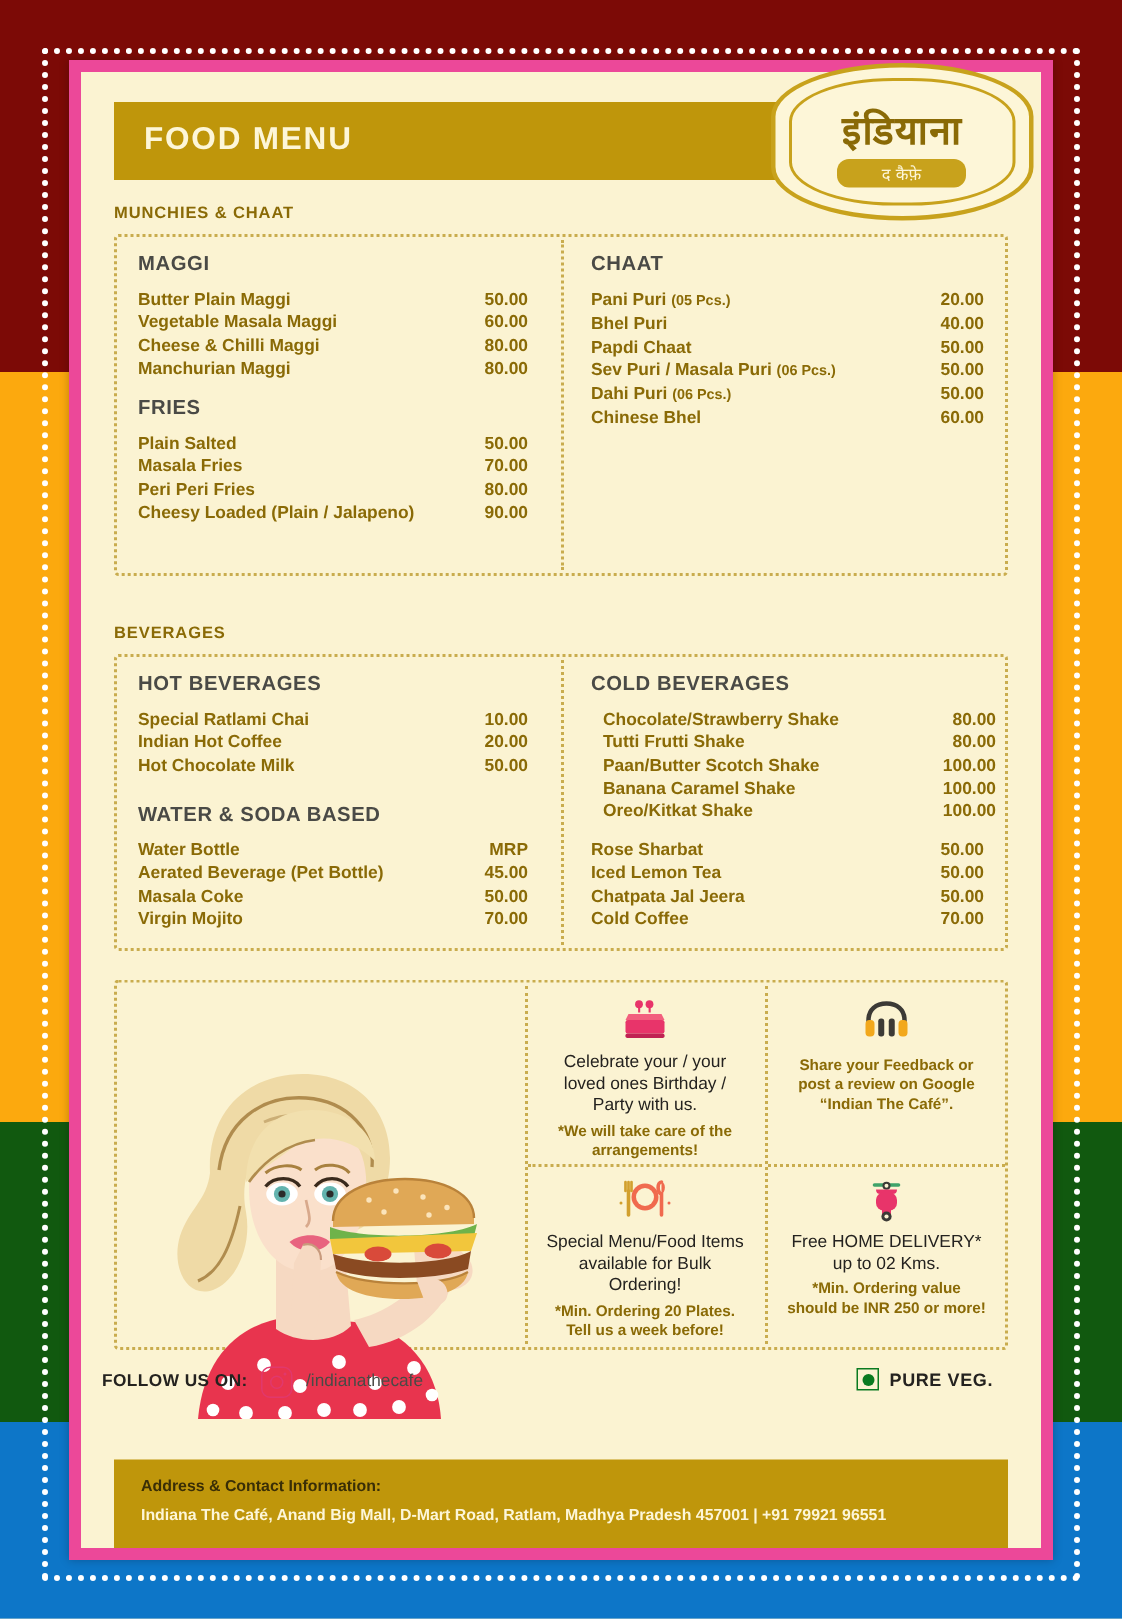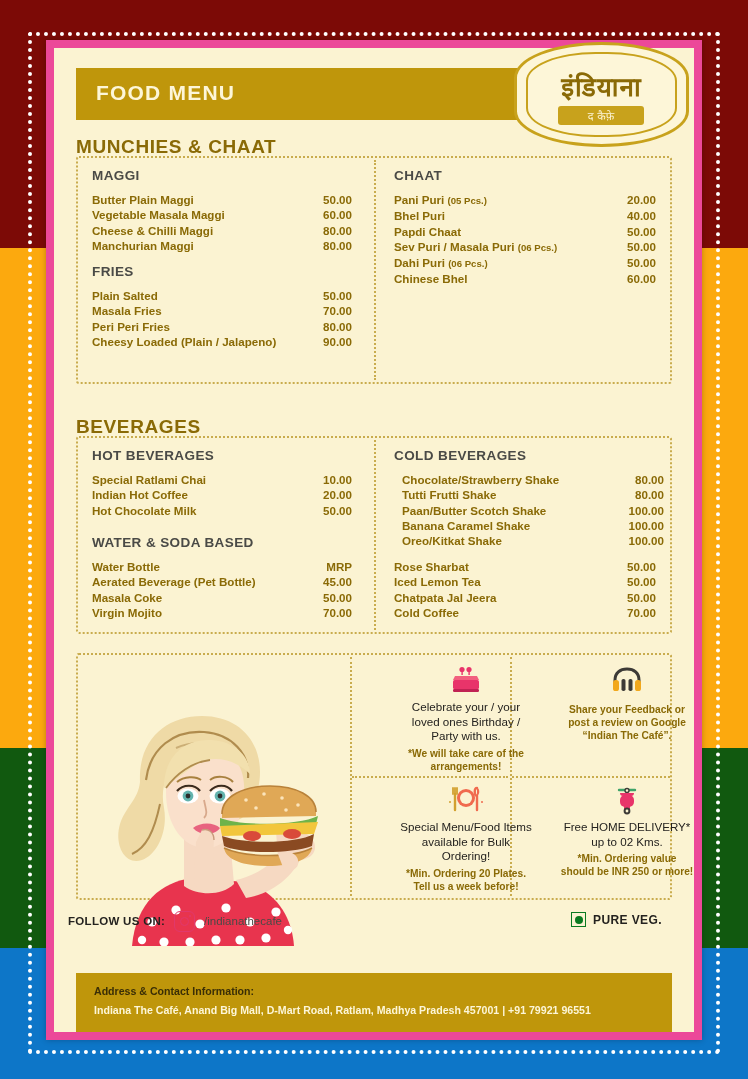--- a/index.html
+++ b/index.html
@@ -70,30 +70,30 @@
     border-radius: 46% 46% 46% 46% / 34% 34% 34% 34%;
   }
   .logo-hi {
     position: absolute; width: 100%; top: 26px; text-align: center;
     color: #8a6a06; font-size: 26px; font-weight: bold;
     font-family: "DejaVu Sans", sans-serif;
     letter-spacing: 1px;
   }
   .logo-sub {
     position: absolute; width: 86px; left: 44px; top: 64px;
-    background: #c8a21c; border-radius: 3px;
+    background: #c8a21c; border-radius: 8px;
     color: #fdf6d8; font-size: 11px; text-align: center;
     font-family: "DejaVu Sans", sans-serif;
     padding: 2px 4px;
   }
 
   
   .sec-title {
     position: absolute; color: #8a6a06;
-    font-size: 19px; font-weight: bold; letter-spacing: .6px; text-align: center;
+    font-size: 11px; font-weight: bold; letter-spacing: .6px; text-align: center;
   }
   .dashbox {
     position: absolute;
     border: 2px dotted #c9ac4e;
     border-radius: 3px;
   }
   .vdiv {
     position: absolute; width: 0; border-left: 2px dotted #c9ac4e;
   }
   .hdiv {
@@ -113,21 +113,21 @@
   .row .nm small { font-size: 9.6px; }
   .row .pr { color: #8a6a06; text-align: right; }
 
   
   .promo-outer {
     position: absolute; left: 22px; top: 605px;
     width: 596px; height: 247px;
     border: 2px dotted #c9ac4e; border-radius: 3px;
   }
   .promo-cell {
-    position: absolute; text-align: center; padding: 0 6px; margin-left: 36px;
+    position: absolute; text-align: center; padding: 0 6px;
   }
   .promo-head {
     color: #24221f; font-size: 11.6px; line-height: 14.6px; font-weight: 500;
   }
   .promo-sub {
     color: #8a6a06; font-size: 10.2px; line-height: 13px; font-weight: bold;
     margin-top: 3px;
   }
 
   

